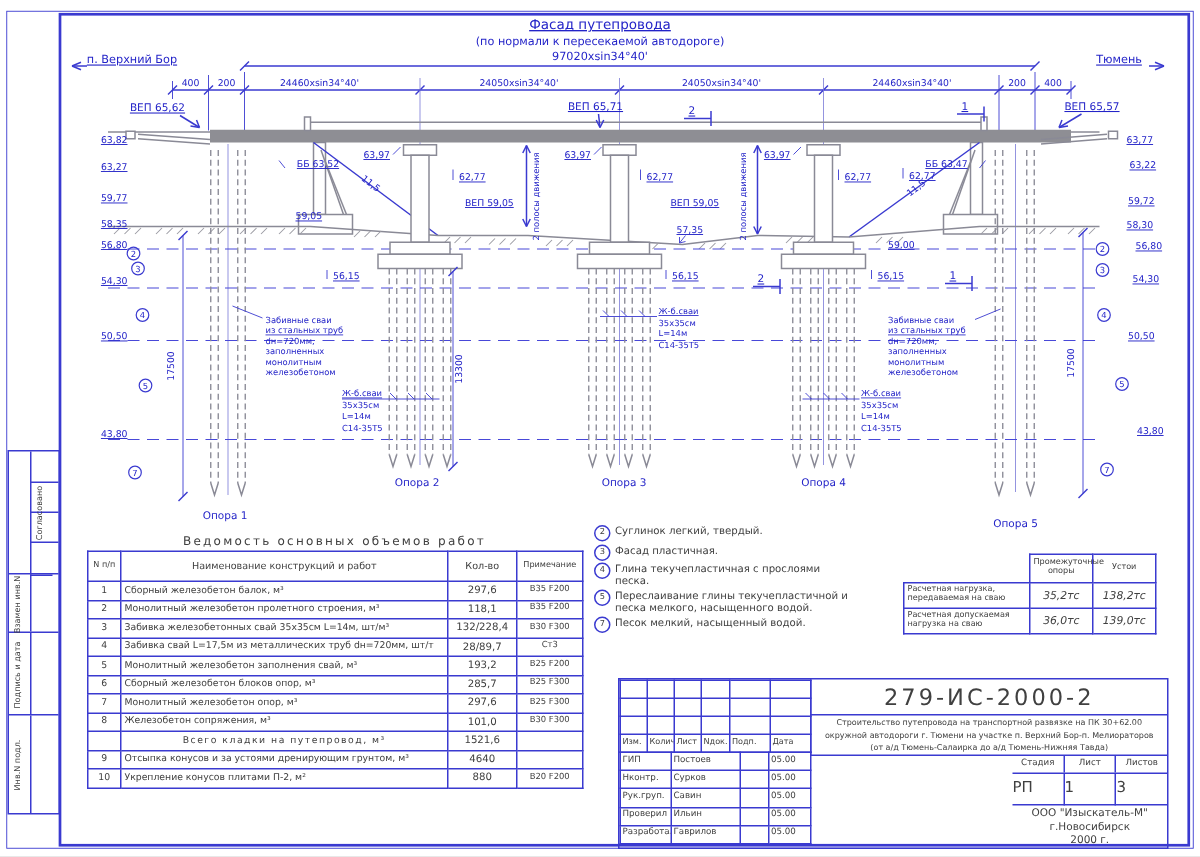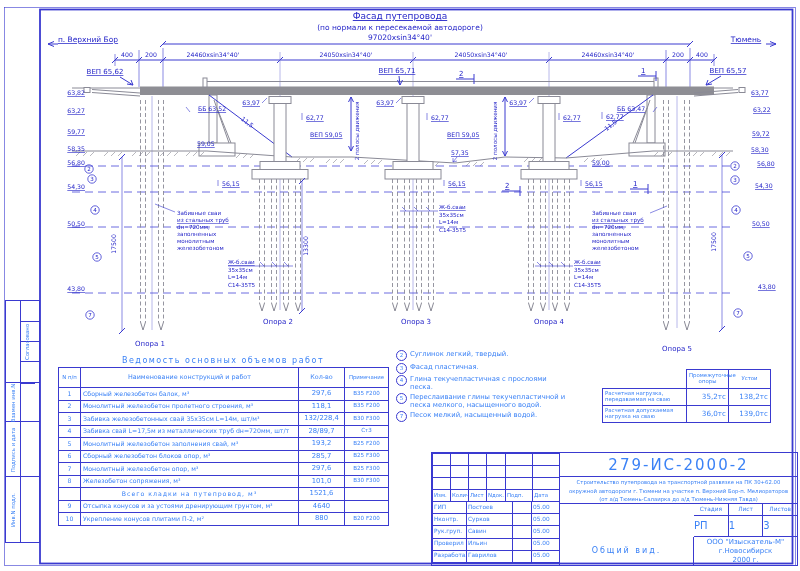--- a/index.html
+++ b/index.html
@@ -17,42 +17,42 @@
   svg .gray{stroke:#8a8a96;fill:#ffffff;stroke-width:1;}
   svg .grayl{stroke:#8a8a96;fill:none;stroke-width:1;}
   svg .grayf{fill:#8e8e94;stroke:none;}
   svg .dash{stroke:#4848d8;stroke-dasharray:8 5;stroke-width:.8;fill:none;}
   svg .pile{stroke:#8a8a96;stroke-dasharray:4 2.5;stroke-width:.9;fill:none;}
   svg .axis{stroke:#7d7dd8;stroke-width:.55;fill:none;}
   svg .hatchs{stroke:#9a9aa2;stroke-width:.7;fill:none;}
   svg circle.mark{stroke:#3a3ad0;stroke-width:.8;fill:none;}
   svg .mtx{fill:#2424c8;font-size:5.6px;font-family:"DejaVu Sans",sans-serif;}
 
-  .panel{position:absolute;color:#3b82f6;}
+  .panel{position:absolute;color:#404040;}
   
   .vol-title{font-size:8px;letter-spacing:1.5px;text-align:center;margin-bottom:2px;}
   table.vol{border-collapse:collapse;table-layout:fixed;width:330px;}
   table.vol td{border:1px solid #3a3ad0;font-size:6.2px;padding:0 2px;height:11.5px;
                white-space:nowrap;overflow:hidden;line-height:1;}
   table.vol .hdr td{font-size:6.4px;text-align:center;height:19px;white-space:normal;line-height:1.1;}
   table.vol td.c{text-align:center;}
   table.vol td.q{text-align:center;font-size:6.8px;}
   tr.total-row td:nth-child(2){text-align:center;letter-spacing:1px;}
   
   table.loads{border-collapse:collapse;table-layout:fixed;width:168px;}
   table.loads td{border:1px solid #3a3ad0;font-size:5.4px;padding:0 2px;line-height:1.05;}
   table.loads td.nb{border:none;}
   table.loads td.hc{text-align:center;height:18px;}
-  table.loads td.v{text-align:right;font-size:7.2px;height:16px;}
+  table.loads td.v{text-align:center;font-size:7.2px;height:16px;font-style:italic;}
   
   .legend .li{display:flex;align-items:flex-start;margin-bottom:2.5px;font-size:6.8px;line-height:1.15;width:170px;}
   .legend .circ{flex:0 0 9px;width:9px;height:9px;border:1px solid #3a3ad0;border-radius:50%;
                 font-size:5.5px;text-align:center;line-height:9px;margin-right:3px;margin-top:-1px;}
   
-  #titleblock{left:431px;top:452px;width:365px;height:112px;border:1.5px solid #3a3ad0;}
+  #titleblock{left:412px;top:452px;width:365px;height:112px;border:1.5px solid #3a3ad0;}
   #titleblock .abs{position:absolute;box-sizing:border-box;}
   .tb-doc{left:127px;top:0;width:238px;height:24px;border-bottom:1px solid #3a3ad0;border-left:1.5px solid #3a3ad0;
           font-size:15px;text-align:center;line-height:24px;letter-spacing:2px;}
   .tb-desc{left:127px;top:24px;width:238px;height:27px;border-bottom:1px solid #3a3ad0;border-left:1.5px solid #3a3ad0;
            font-size:5.35px;text-align:center;line-height:1.6;padding-top:1px;}
   .tb-obj{left:127px;top:51px;width:135px;height:33px;border-left:1.5px solid #3a3ad0;border-right:1px solid #3a3ad0;
           border-bottom:1px solid #3a3ad0;font-size:6.4px;text-align:center;line-height:1.55;padding-top:2px;}
   .tb-stage{left:262px;top:51px;width:103px;height:33px;border-bottom:1px solid #3a3ad0;}
   .tb-stage .hrow{display:flex;height:11px;border-bottom:1px solid #3a3ad0;font-size:5.8px;text-align:center;}
   .tb-stage .hrow div{flex:1;border-right:1px solid #3a3ad0;line-height:11px;}
@@ -693,21 +693,20 @@
       <div>Стадия</div>
       <div>Лист</div>
       <div>Листов</div>
     </div>
     <div class="vrow">
       <div>РП</div>
       <div>1</div>
       <div>3</div>
     </div>
   </div>
-  <div class="abs tb-view">Общий вид.</div>
   <div class="abs tb-comp">
     <div>ООО "Изыскатель-М"</div>
     <div>г.Новосибирск</div>
     <div>2000 г.</div>
   </div>
 </div>
 
 <div class="panel" id="sidestrip">
   <div class="strip-box cells4" style="top:0;height:82px;">
     <div style="top:0;"></div>

